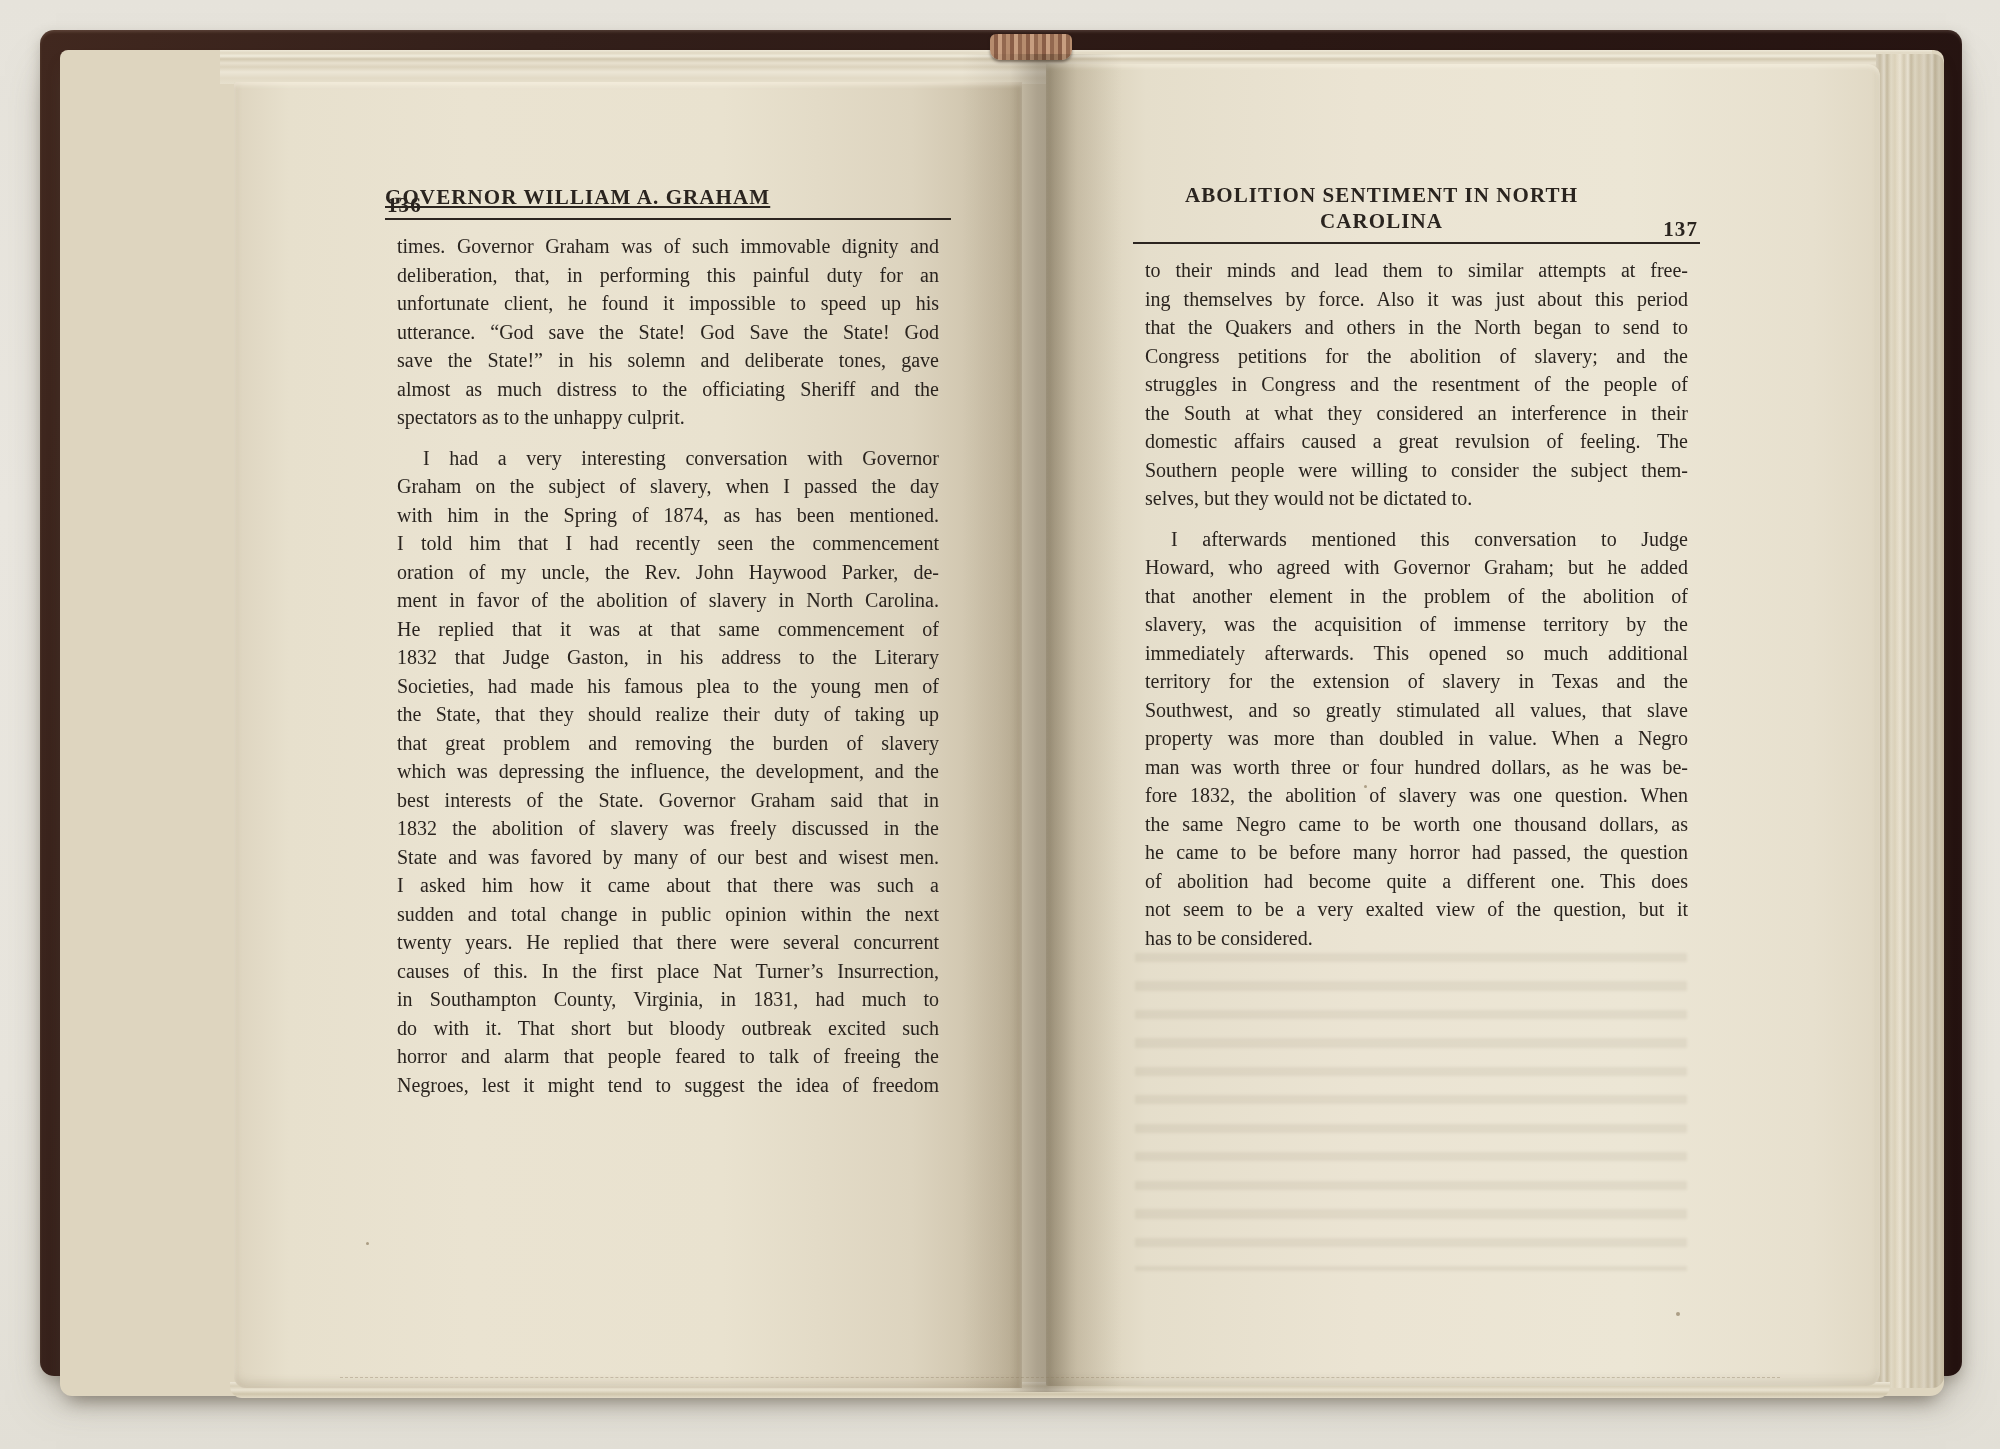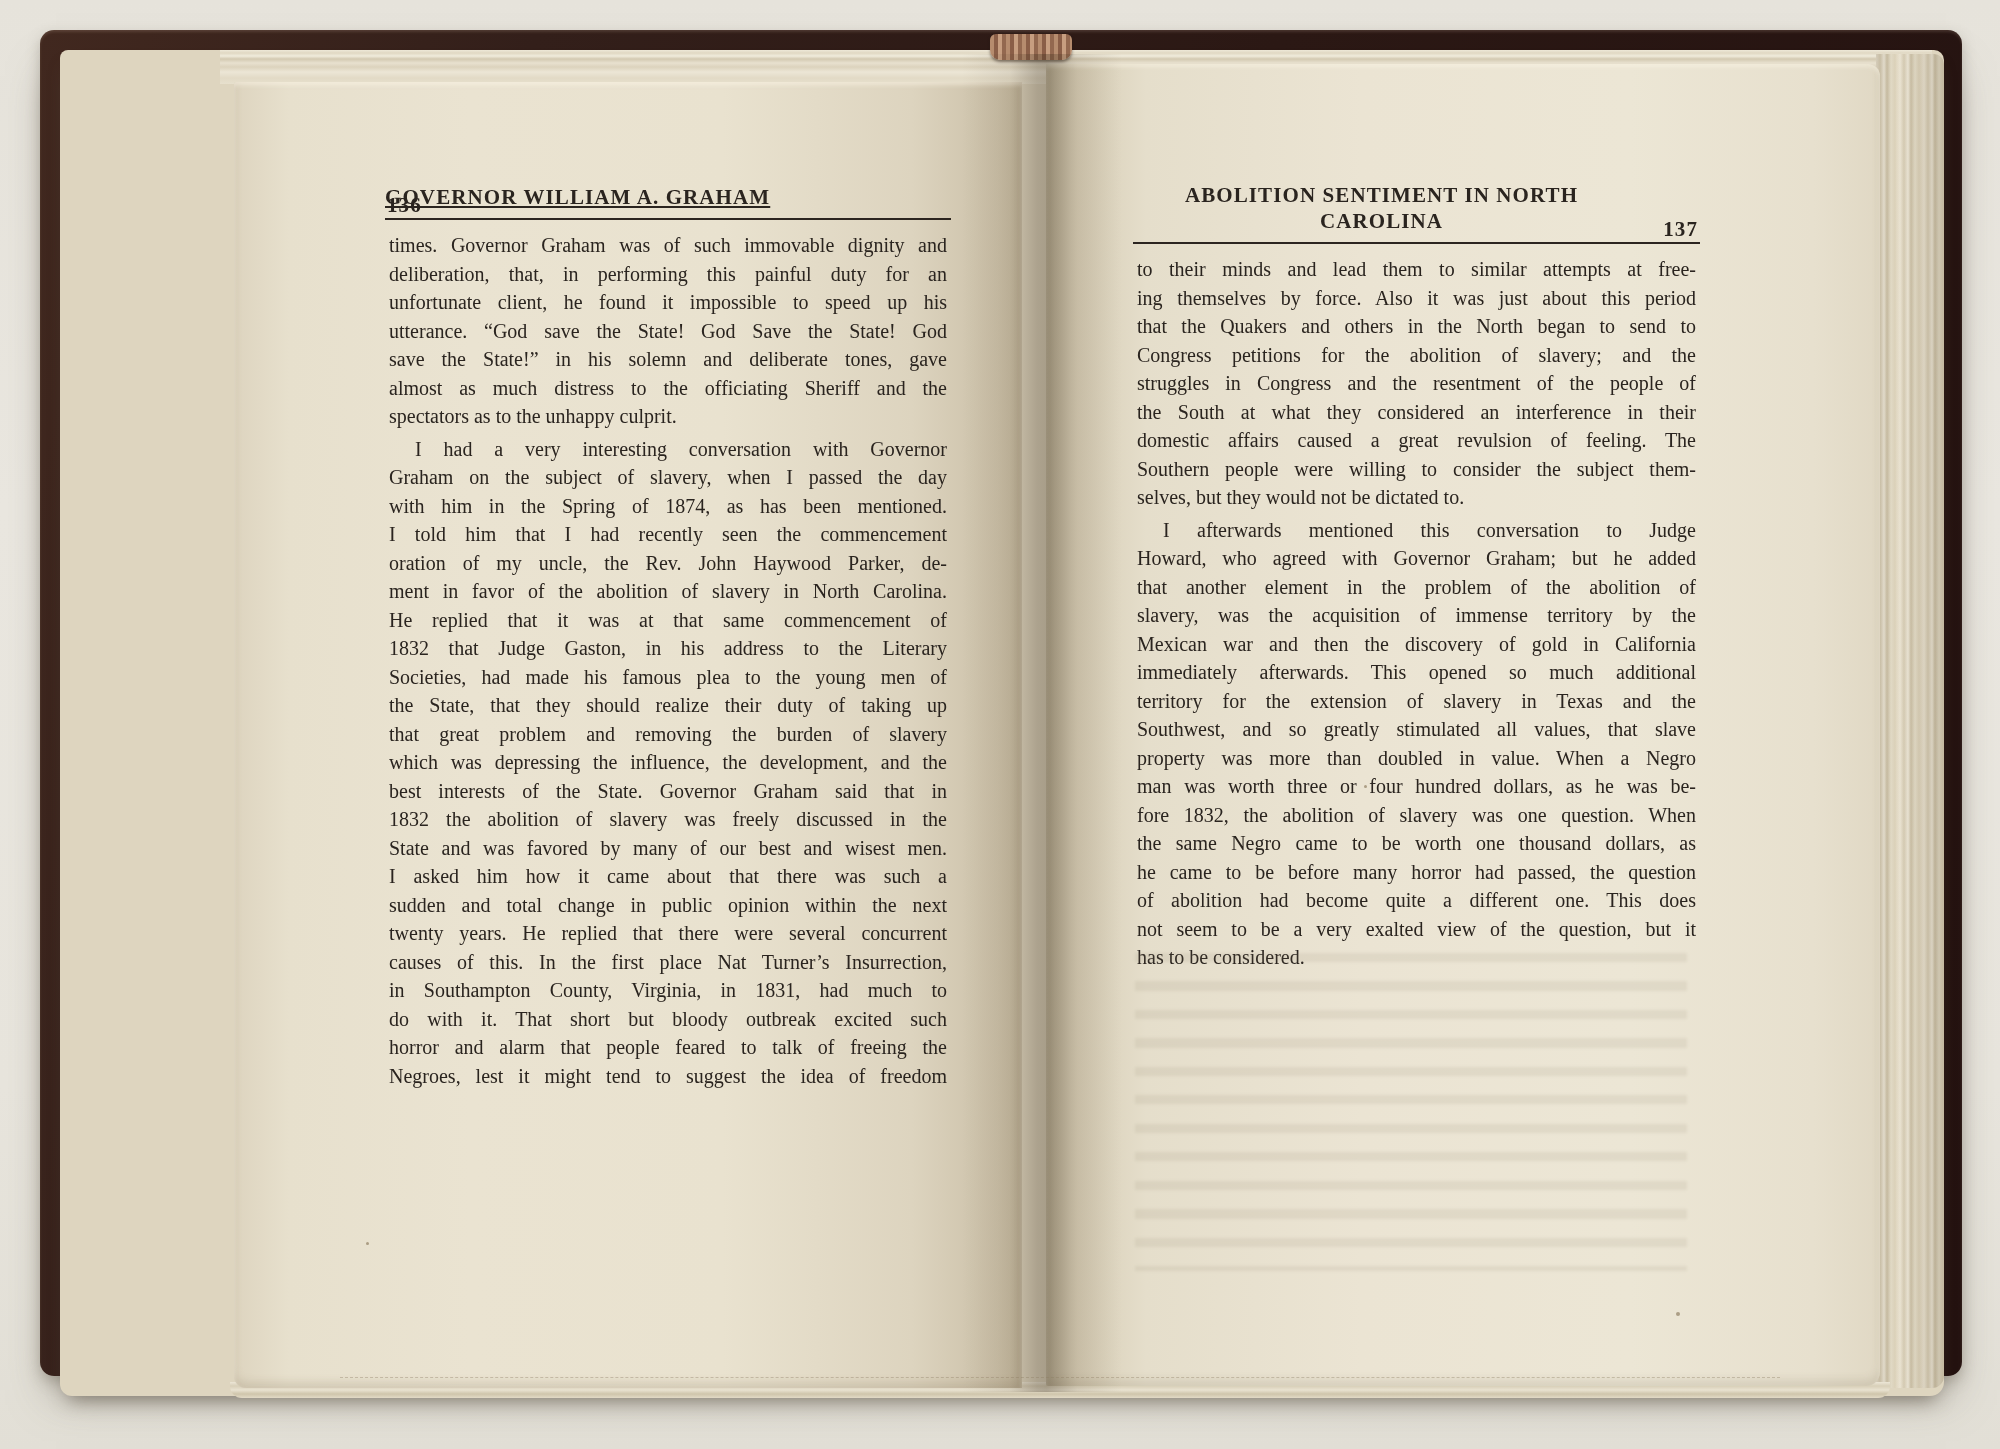--- a/index.html
+++ b/index.html
@@ -58,21 +58,21 @@
   .text-right{left:1133px;top:182px;width:567px;}
   .page-head{position:relative;font-size:21px;font-weight:bold;letter-spacing:1.1px;
     border-bottom:2.5px solid #2c2520;padding-bottom:8px;line-height:26px;}
   .page-head .rhead{display:block;}
   .head-center .rhead{text-align:left;text-decoration:underline;}
   .head-left .rhead{text-align:center;padding-right:70px;}
   .pnum{position:absolute;bottom:0;}
   .pnum-left{left:2px;}
   .pnum-right{right:2px;text-align:right;}
   .page-body{margin-top:11px;font-size:20px;line-height:28.5px;}
-  .para{margin:4px;}
+  .para{margin:12px;}
   .line{text-align:justify;text-align-last:justify;white-space:normal;}
   .line.end{text-align-last:left;}
   .line.indent{text-indent:26px;}
   
   .ghost{position:absolute;left:1135px;top:953px;width:552px;height:318px;opacity:.55;
     filter:blur(1.4px);pointer-events:none;
     background:repeating-linear-gradient(180deg,
       rgba(134,122,98,.22) 0px,rgba(134,122,98,.22) 9px,rgba(134,122,98,0) 9px,rgba(134,122,98,0) 28.5px);}
   .speck{position:absolute;border-radius:50%;background:rgba(120,100,70,.55);}
 </style>
@@ -154,21 +154,20 @@
           <div class="line">the South at what they considered an interference in their</div>
           <div class="line">domestic affairs caused a great revulsion of feeling. The</div>
           <div class="line">Southern people were willing to consider the subject them-</div>
           <div class="line end">selves, but they would not be dictated to.</div>
         </div>
         <div class="para">
           <div class="line indent">I afterwards mentioned this conversation to Judge</div>
           <div class="line">Howard, who agreed with Governor Graham; but he added</div>
           <div class="line">that another element in the problem of the abolition of</div>
           <div class="line">slavery, was the acquisition of immense territory by the</div>
-          <div class="line">Mexican war and then the discovery of gold in California</div>
           <div class="line">immediately afterwards. This opened so much additional</div>
           <div class="line">territory for the extension of slavery in Texas and the</div>
           <div class="line">Southwest, and so greatly stimulated all values, that slave</div>
           <div class="line">property was more than doubled in value. When a Negro</div>
           <div class="line">man was worth three or four hundred dollars, as he was be-</div>
           <div class="line">fore 1832, the abolition of slavery was one question. When</div>
           <div class="line">the same Negro came to be worth one thousand dollars, as</div>
           <div class="line">he came to be before many horror had passed, the question</div>
           <div class="line">of abolition had become quite a different one. This does</div>
           <div class="line">not seem to be a very exalted view of the question, but it</div>

